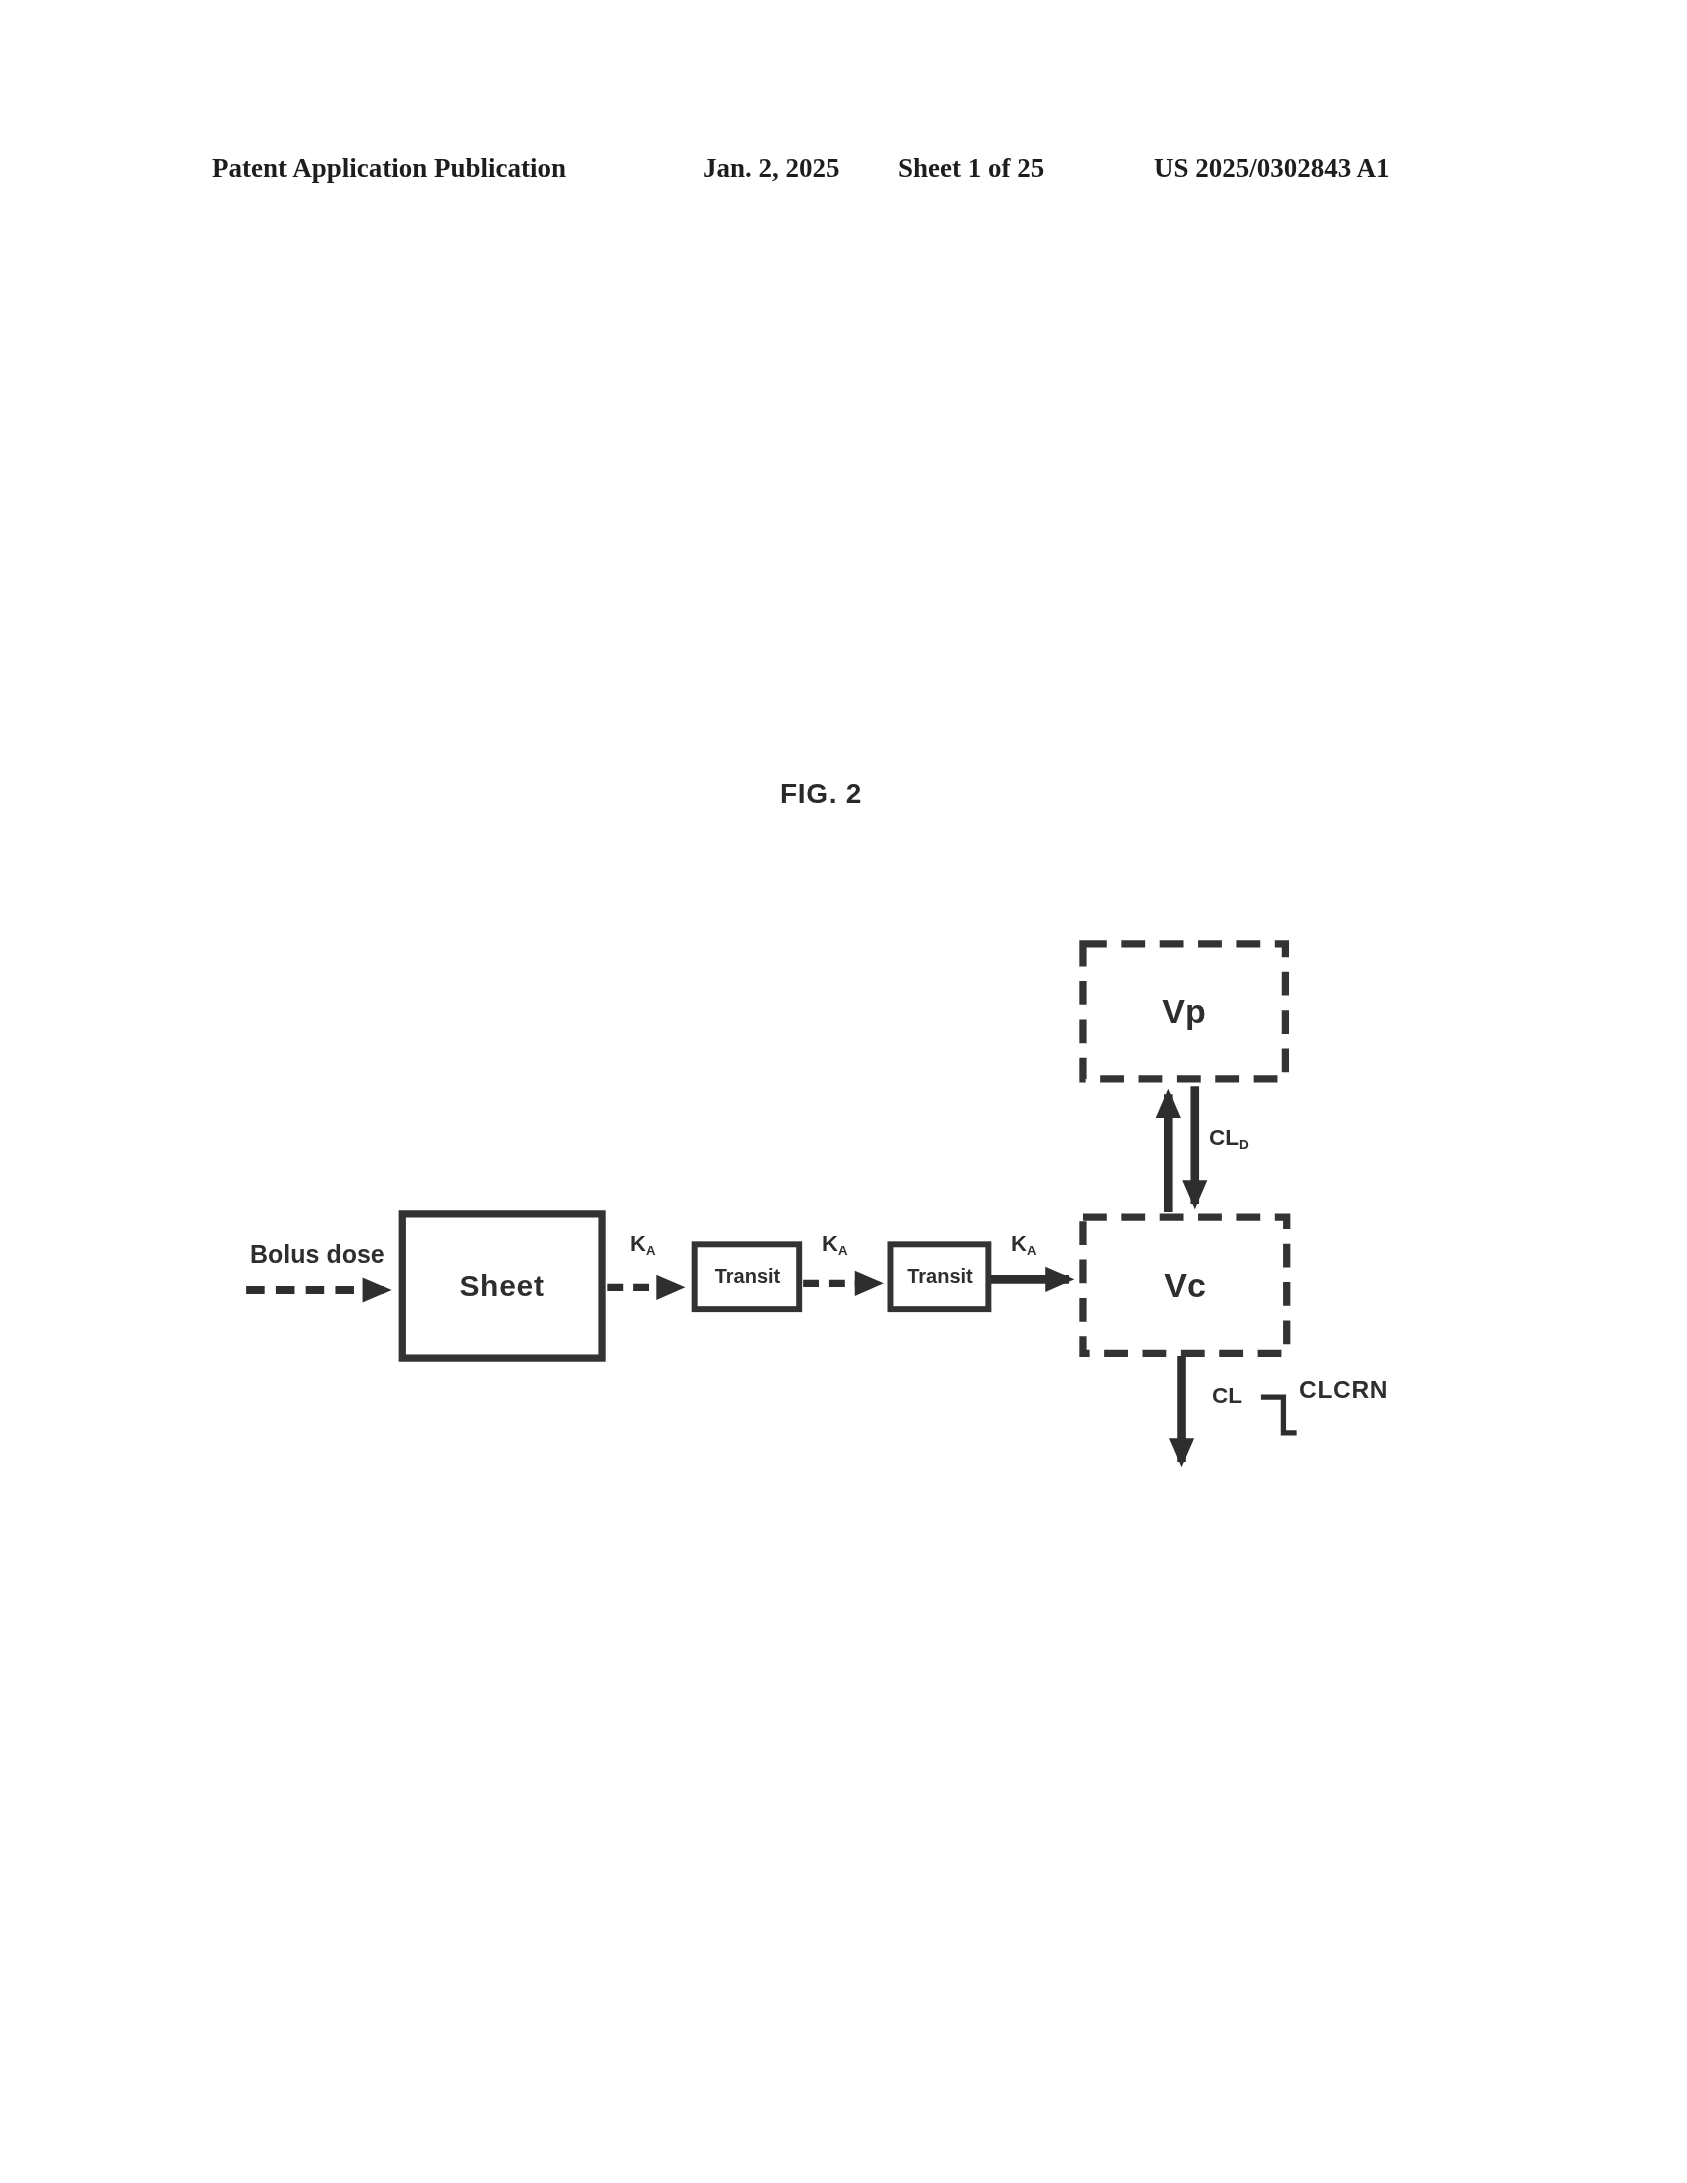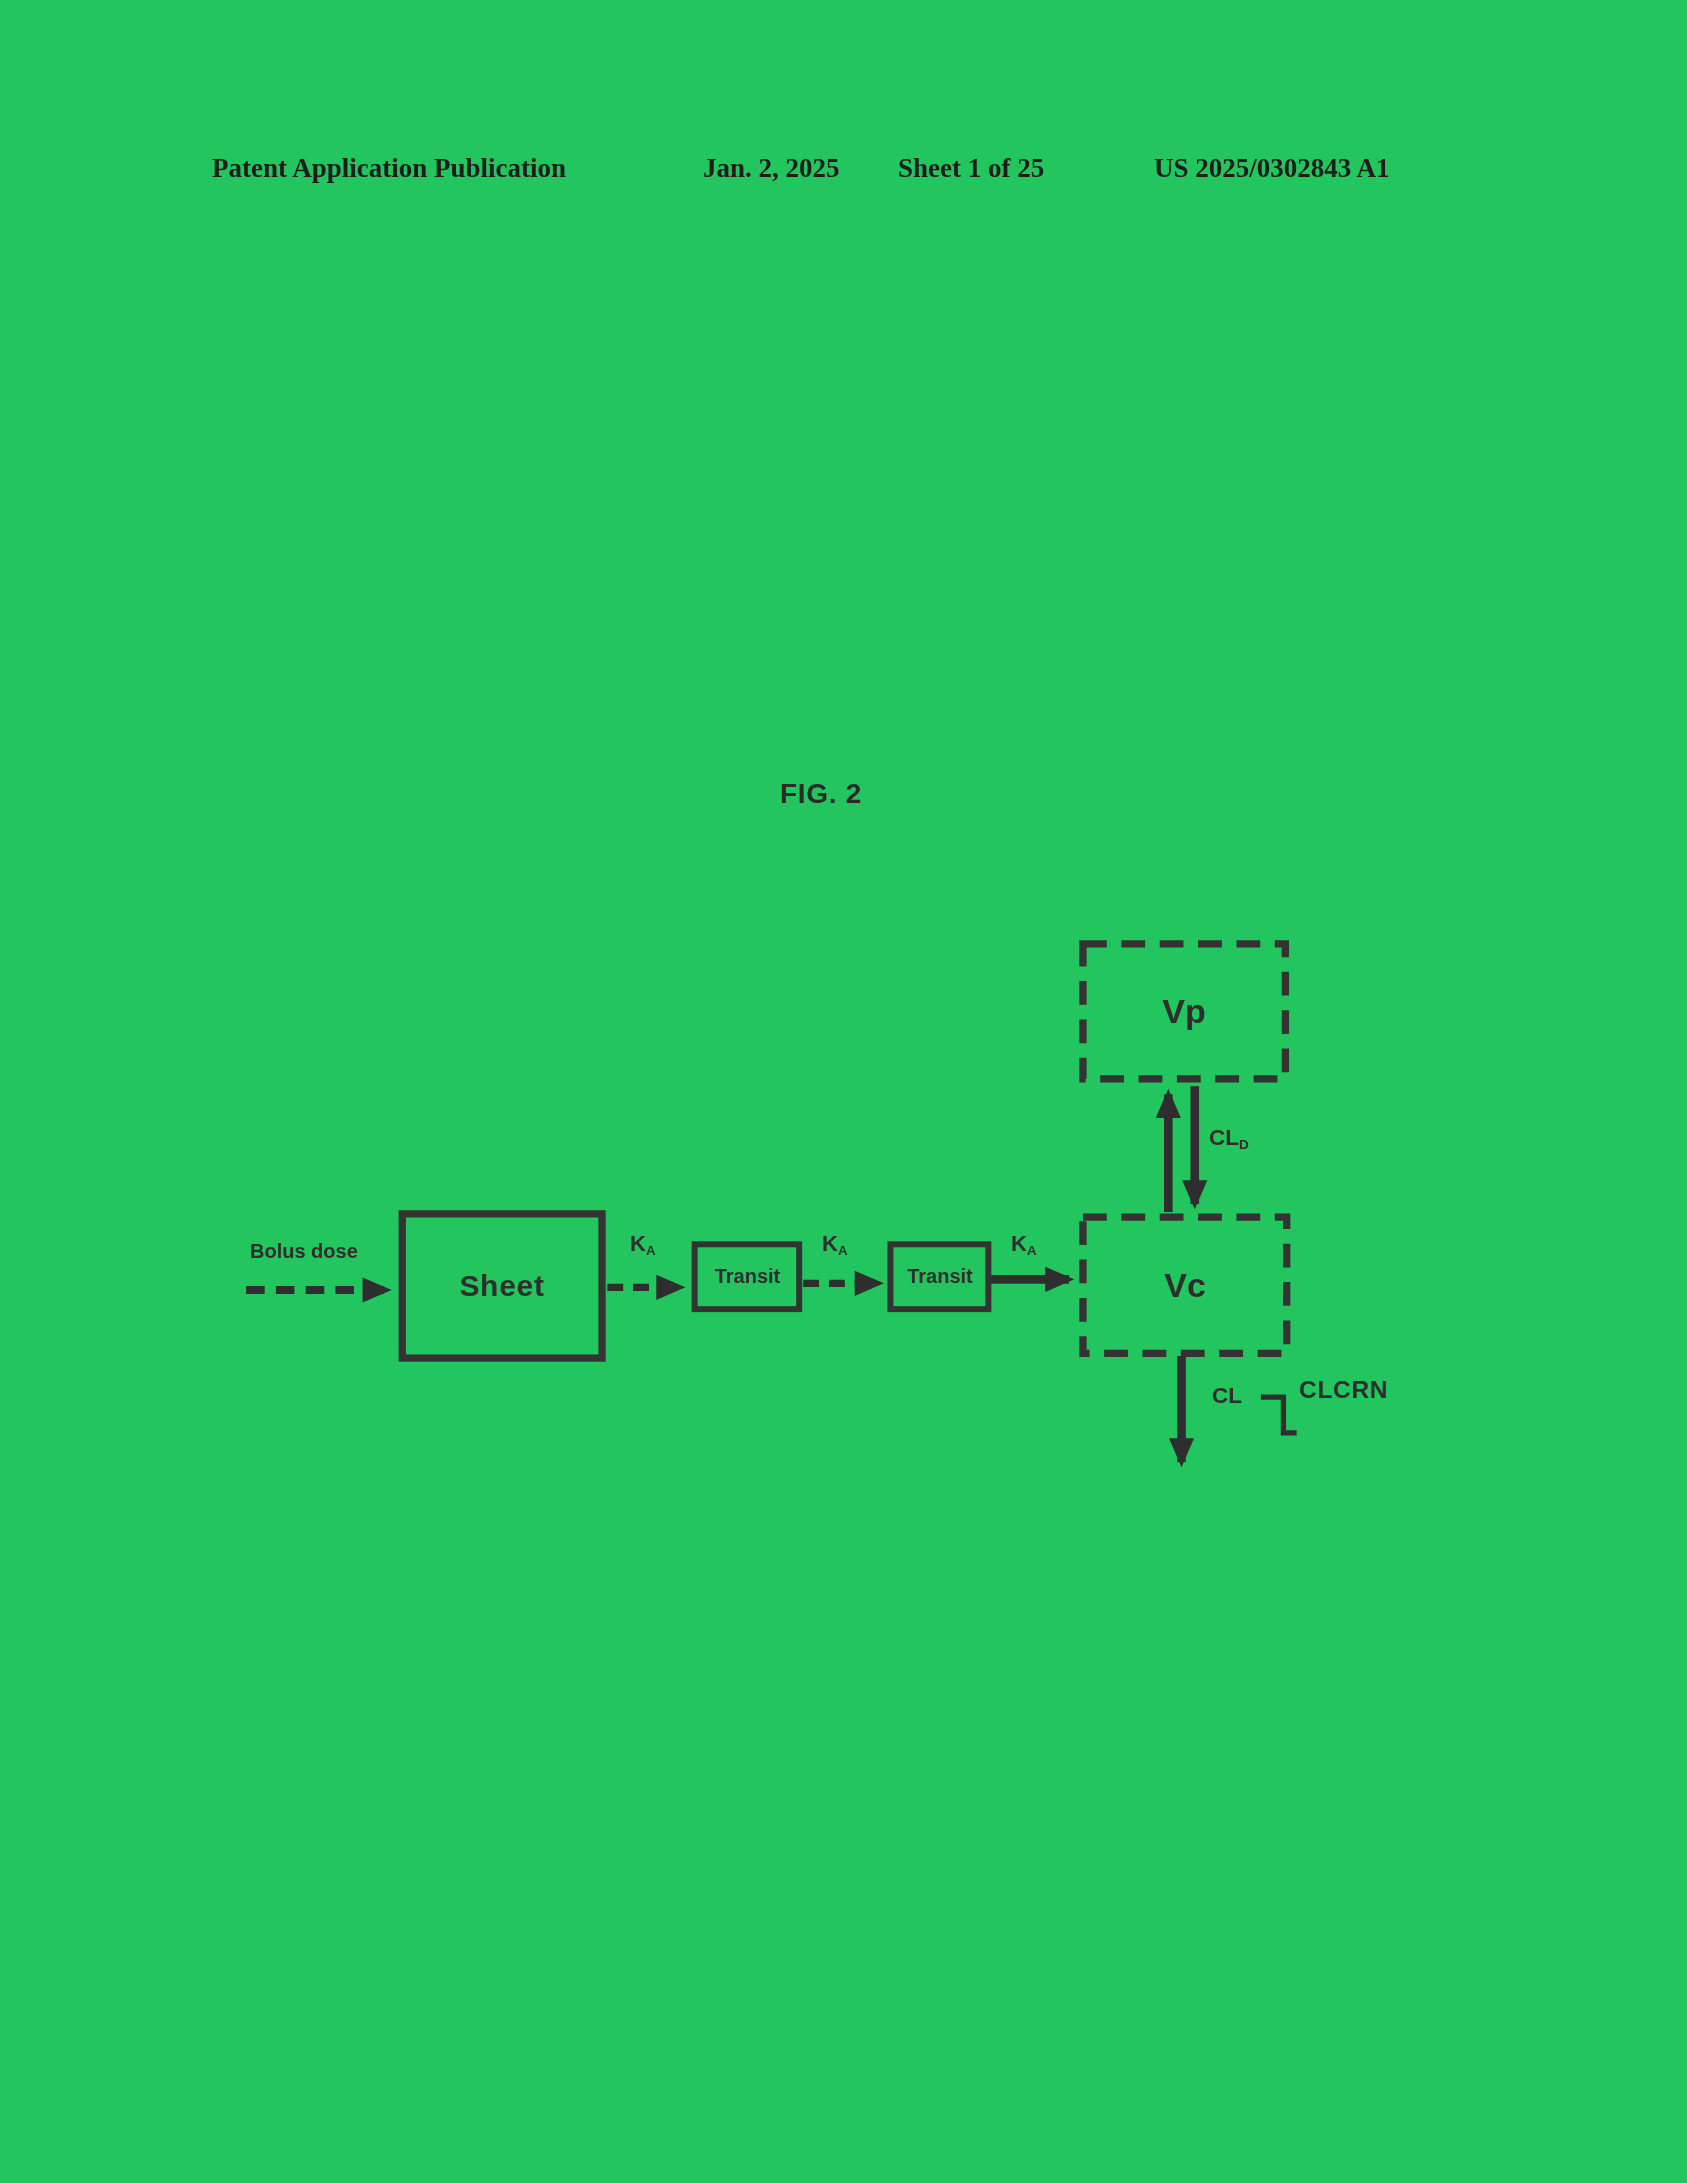--- a/index.html
+++ b/index.html
@@ -1,19 +1,19 @@
 <!DOCTYPE html>
 <html style="font-size:10.6px"><head>
 <meta charset="utf-8">
 <style>
   html,body{margin:0;padding:0;background:#e8e8e8;}
   .page{
     position:relative;
     width:1687px;height:2183px;
-    background:#22c55e;
+    background:#ffffff;
     overflow:hidden;
     font-family:"Liberation Sans",sans-serif;
     color:#2e2e2e;
   }
   .header-text{
     position:absolute;
     font-family:"Liberation Serif",serif;
     font-weight:bold;
     font-size:27px;
     color:#1d1d1d;
@@ -47,21 +47,21 @@
     font-family:"Liberation Sans",sans-serif;
     font-weight:bold;
     color:#2e2e2e;
     text-align:center;
   }
   .sub{
     font-size:0.60em;
     vertical-align:-0.30em;
     font-weight:bold;
   }
-  .sz-bolus{font-size:20px;}
+  .sz-bolus{font-size:25px;}
   .sz-depot{font-size:30px;letter-spacing:0.7px;}
   .sz-transit{font-size:20px;}
   .sz-v{font-size:34px;}
   .sz-ka{font-size:22px;}
   .sz-cl{font-size:22.5px;}
   .sz-clcrn{font-size:24.5px;letter-spacing:0.7px;}
 </style>
 </head>
 <body>
 

